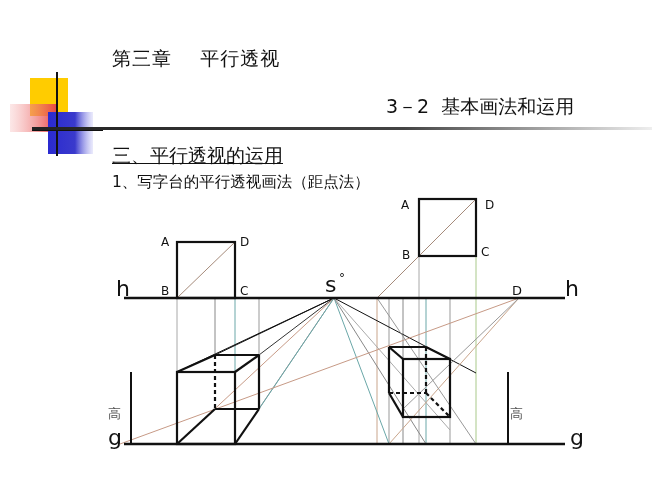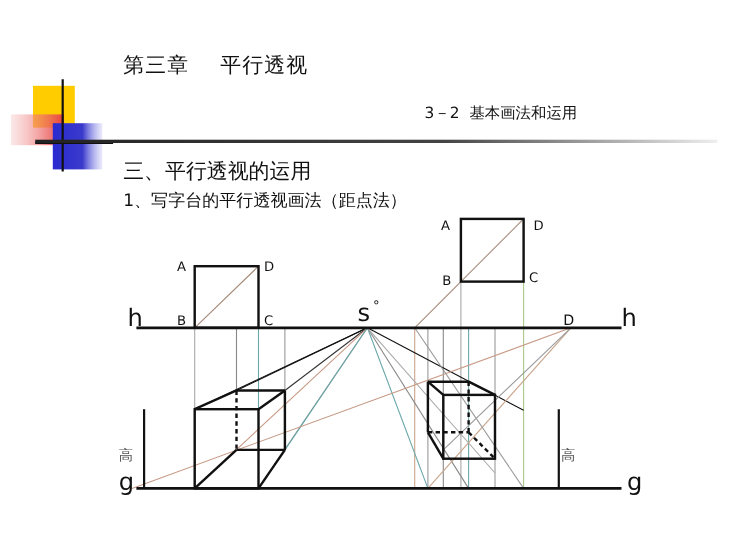--- a/index.html
+++ b/index.html
@@ -1,21 +1,21 @@
 <!DOCTYPE html>
 <html><head>
 <meta charset="utf-8">
 <style>
   html, body { margin:0; padding:0; background:#ffffff; }
   body { width:667px; height:500px; position:relative; overflow:hidden;
          font-family: "DejaVu Sans", "Liberation Sans", sans-serif; color:#111; }
   .abs { position:absolute; }
   .chapter-title { left:112px; top:46px; font-size:19px; letter-spacing:1px; white-space:pre; }
-  .section-title { left:386px; top:94px; font-size:14px; white-space:pre; }
-  .heading { left:112px; top:143px; font-size:19px; }
+  .section-title { left:386px; top:94px; font-size:19px; white-space:pre; }
+  .heading { left:112px; top:143px; font-size:19px;text-decoration:underline; }
   .subheading { left:112px; top:172px; font-size:15.5px; }
   .rule { left:32px; top:127px; width:620px; height:3px;
           background:linear-gradient(to right, #222 0%, #444 60%, rgba(200,200,200,0.3) 100%); }
   .logo { left:8px; top:70px; width:95px; height:90px; }
   svg text { font-family: "DejaVu Sans", "Liberation Sans", sans-serif; }
 </style>
 </head>
 <body>
 
 <div class="abs logo">

